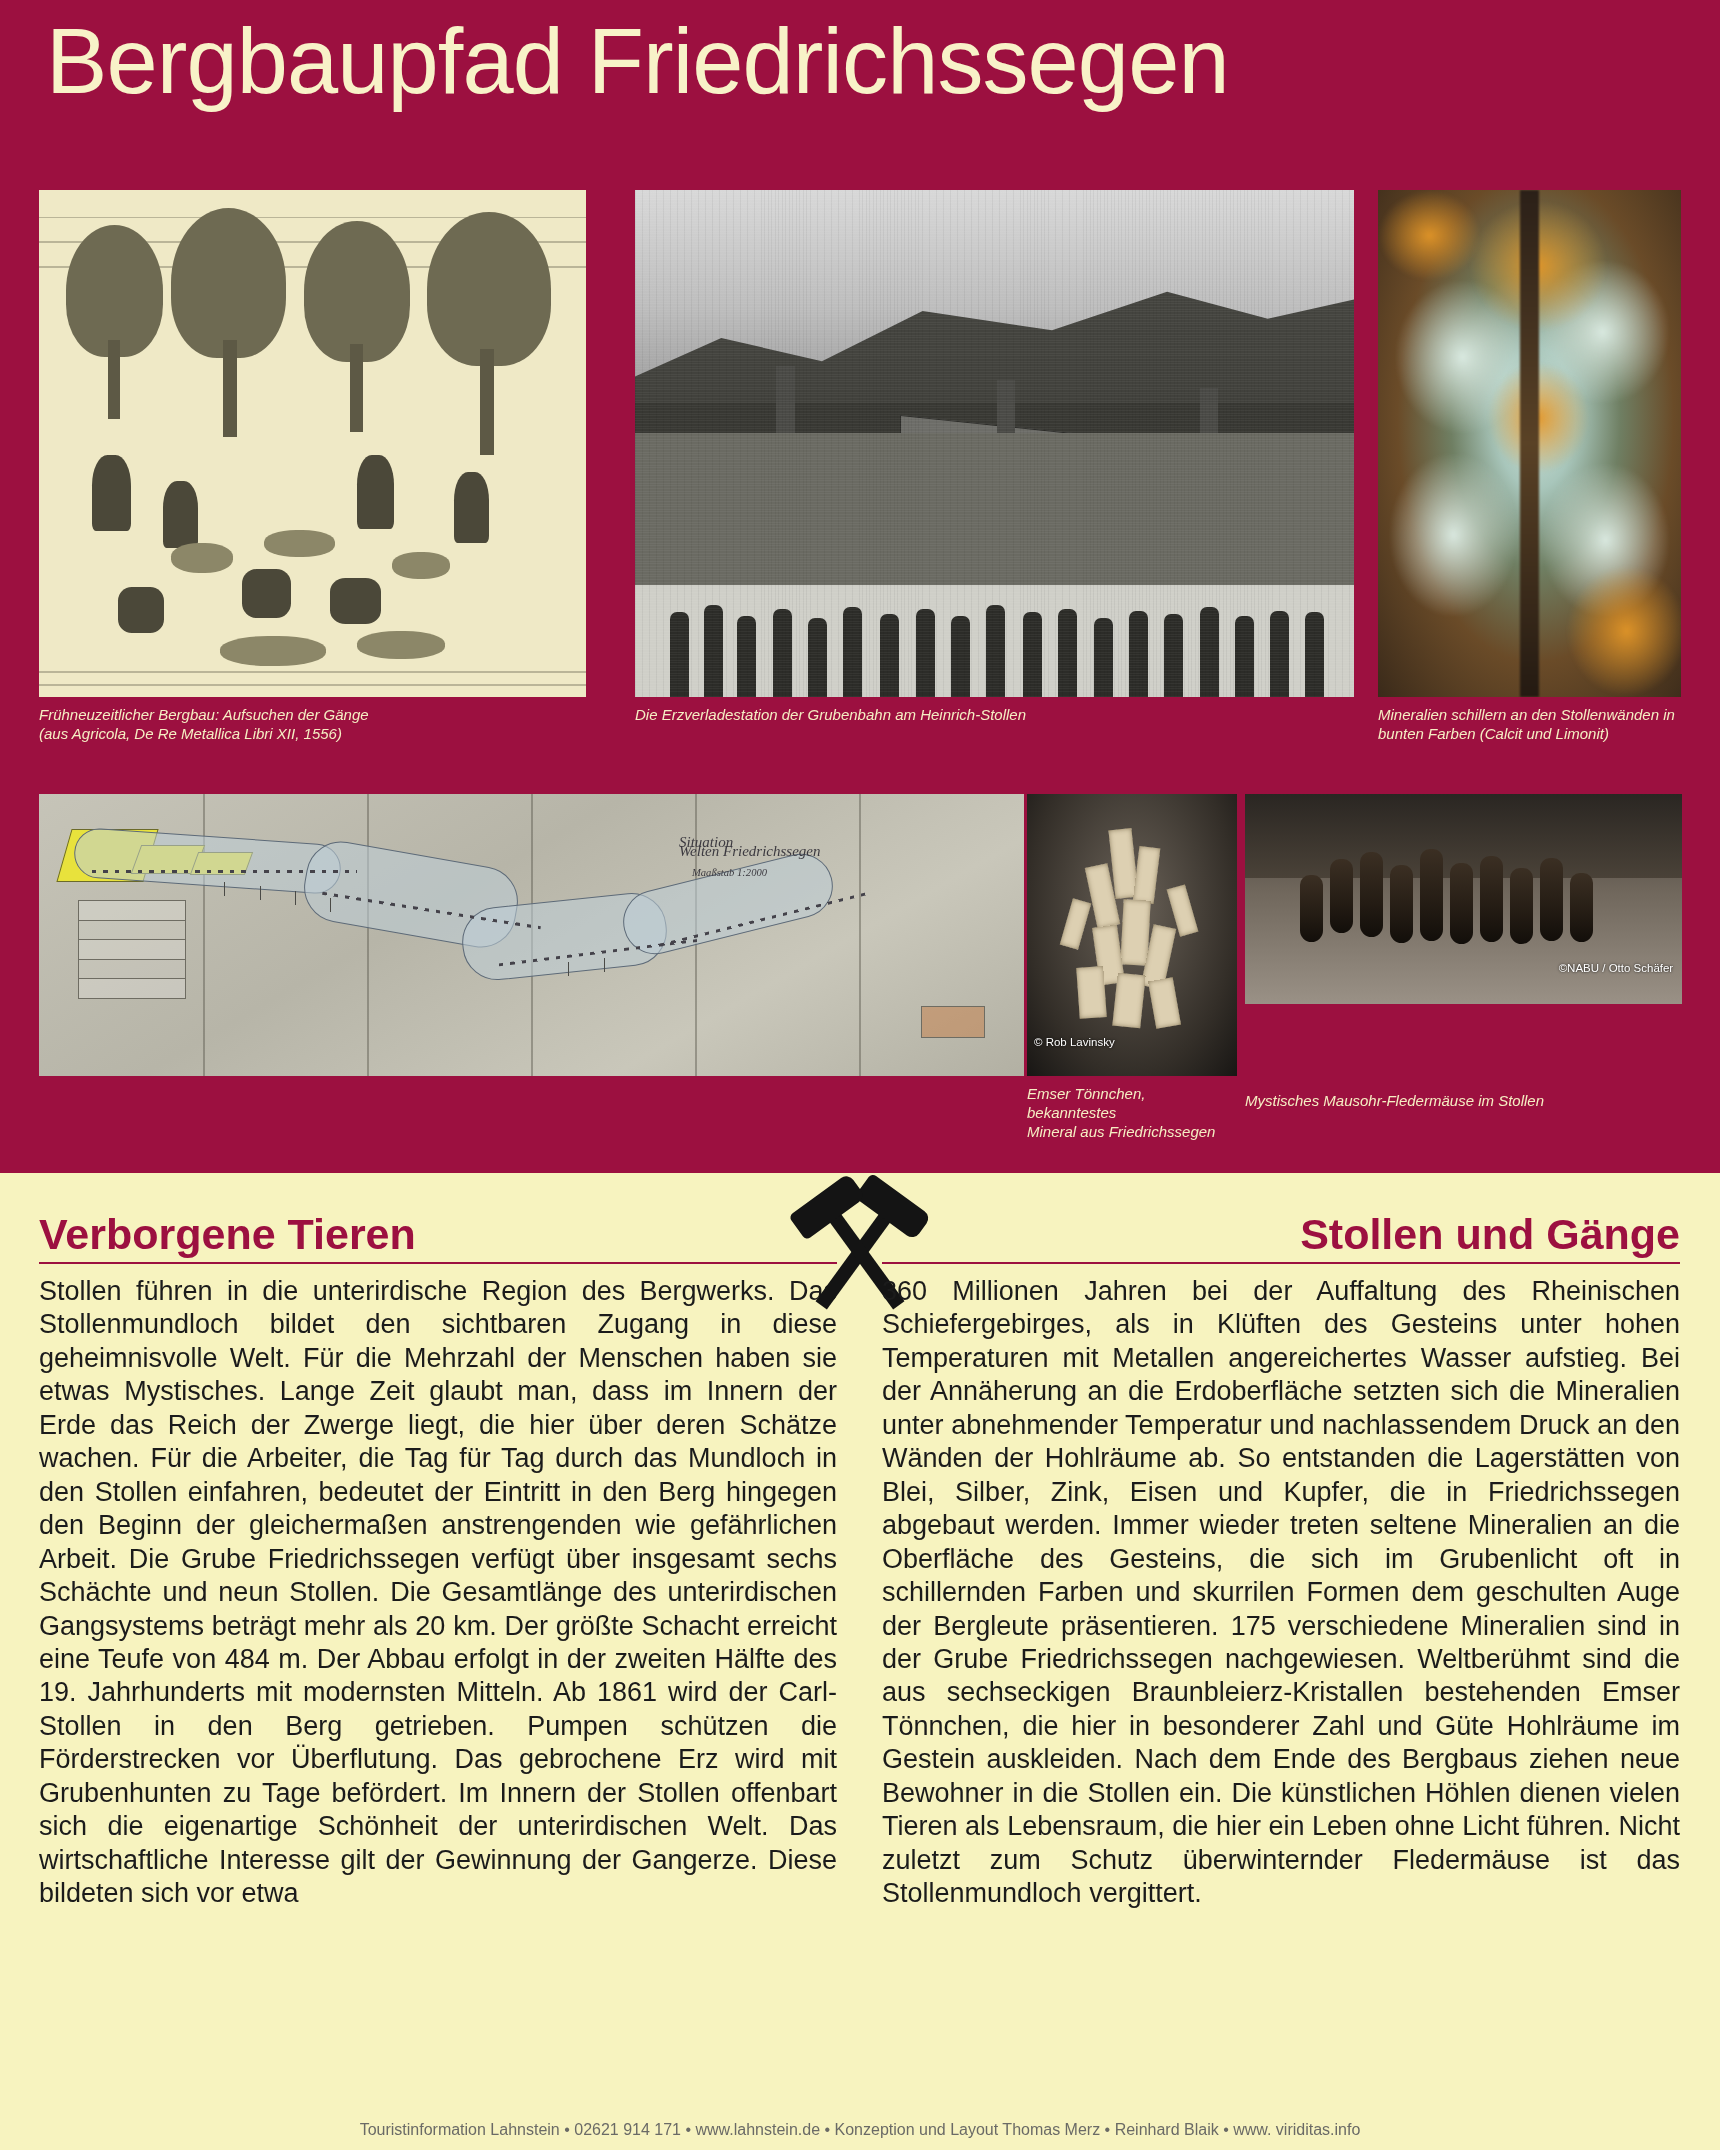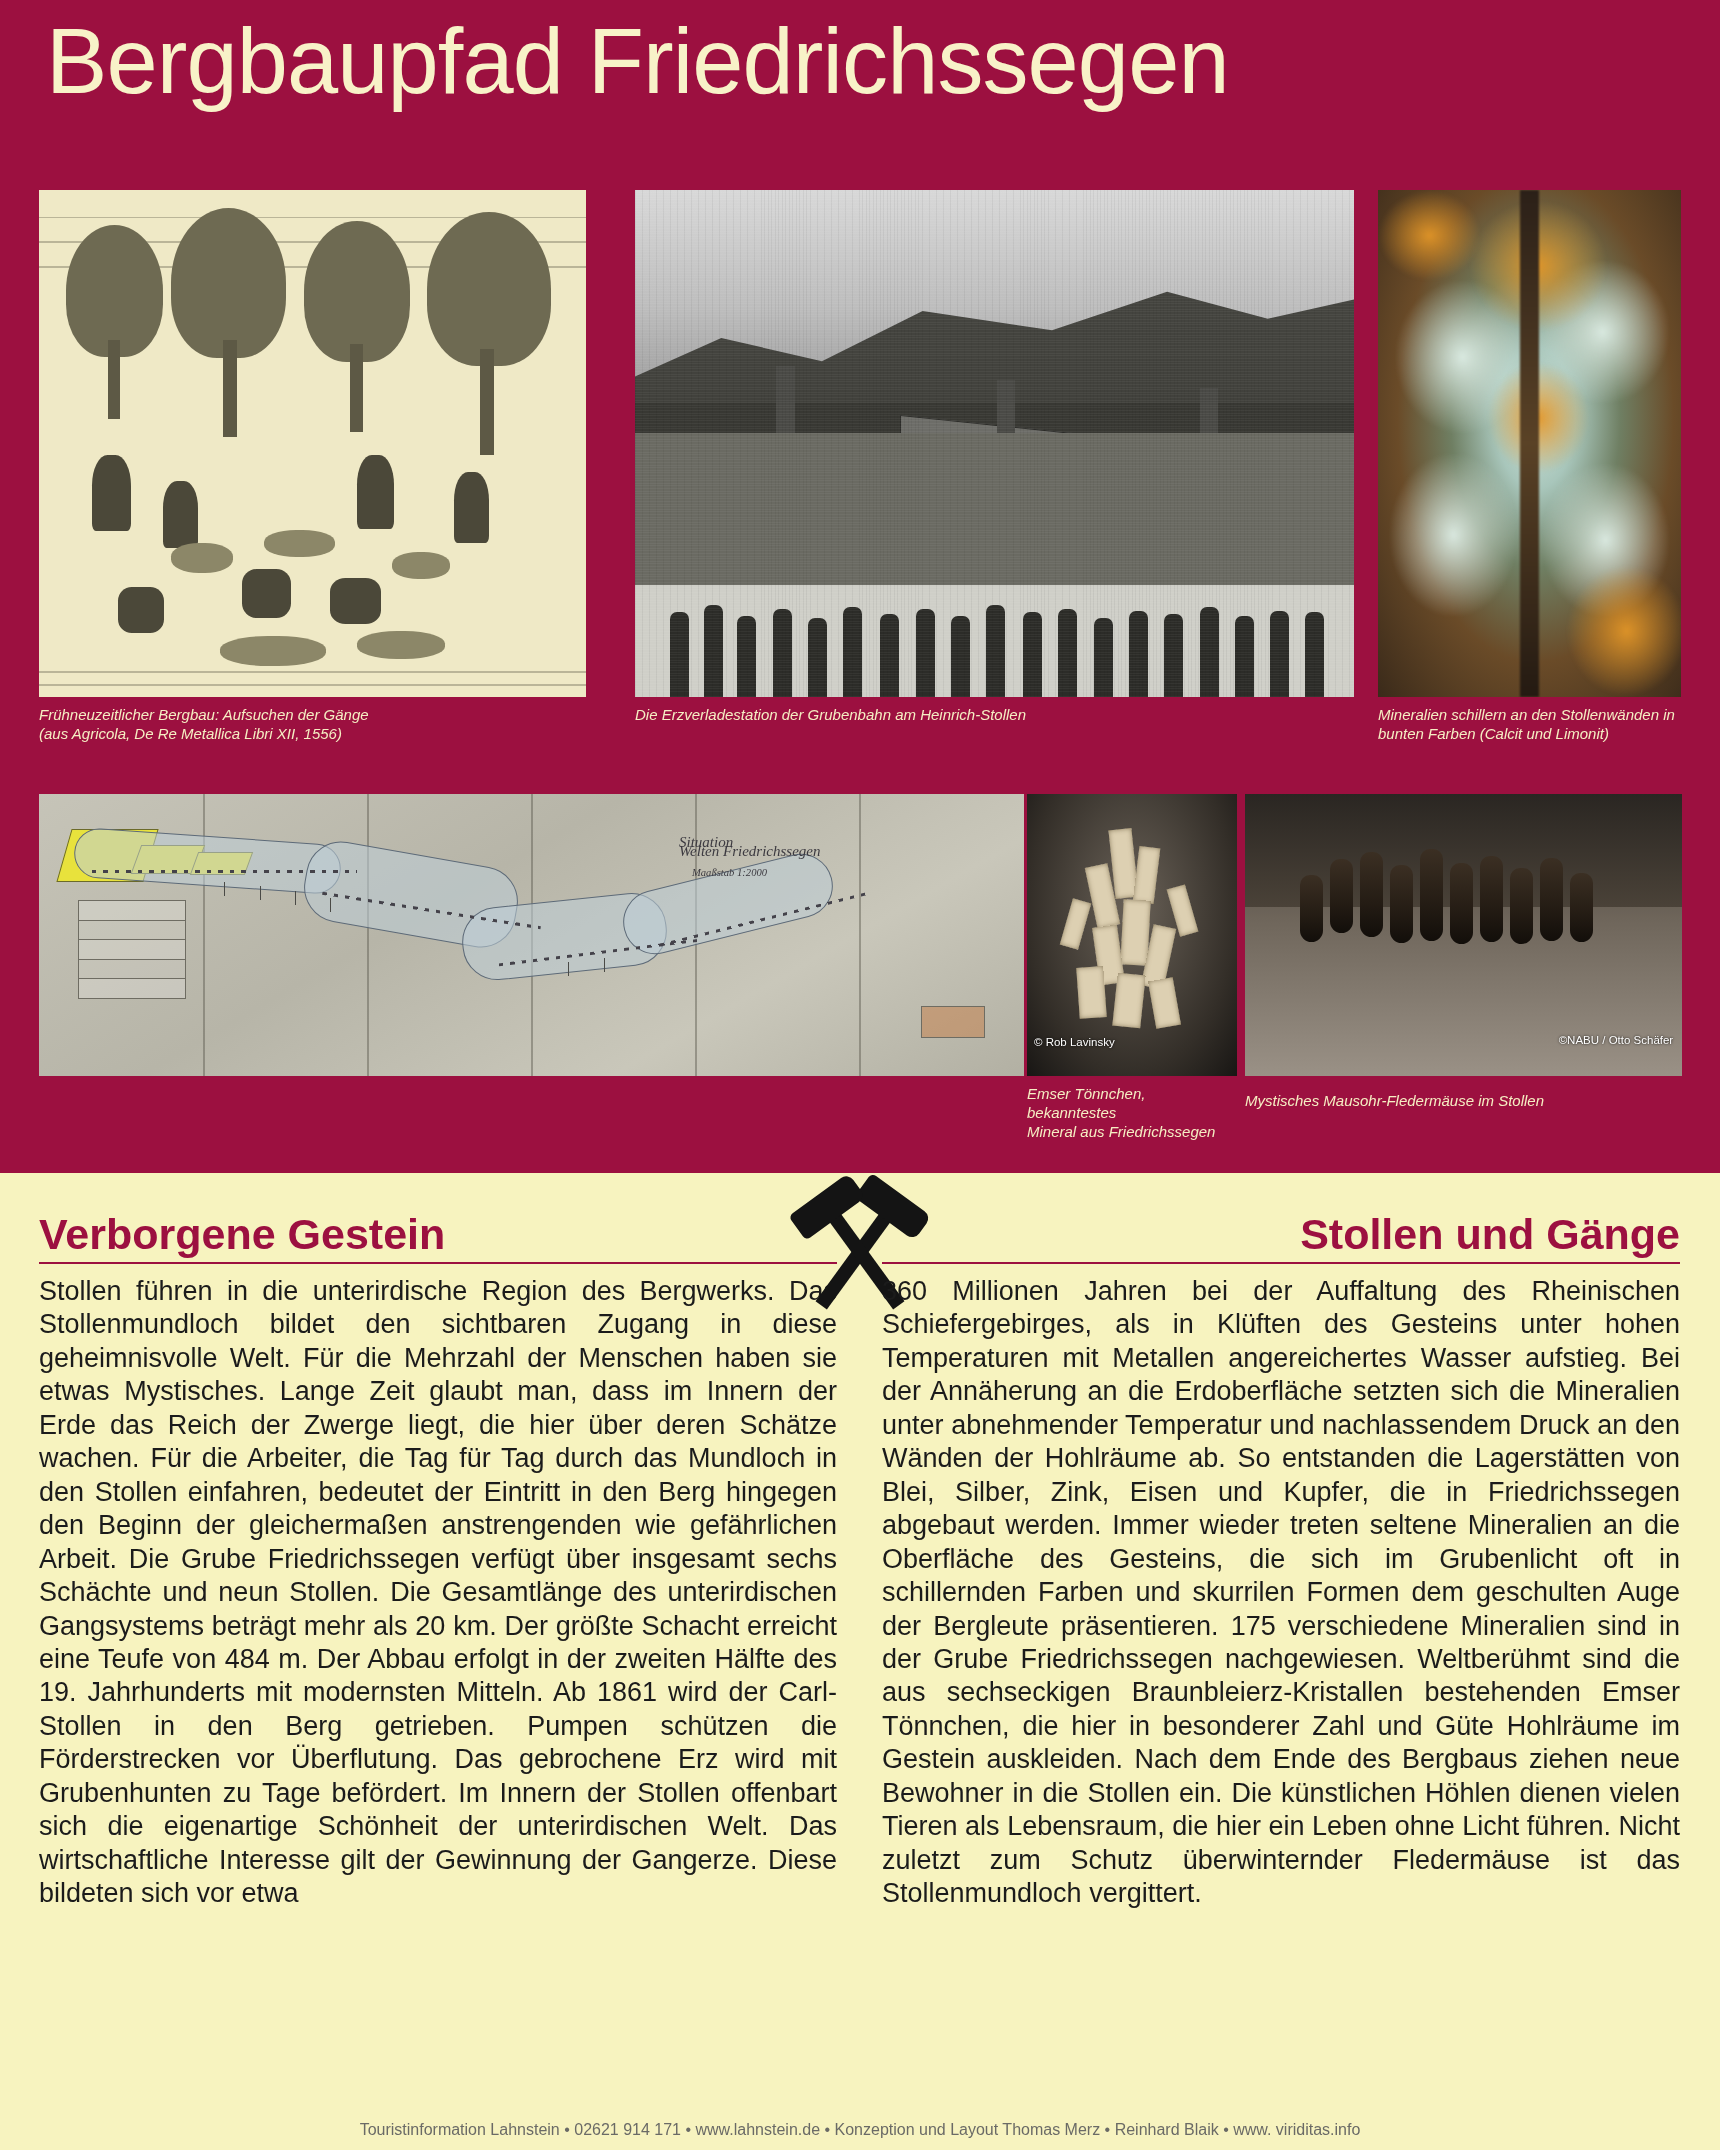--- a/index.html
+++ b/index.html
@@ -192,21 +192,21 @@
     position:absolute; background:#ddd0b2;
     box-shadow: inset 0 0 5.3px rgba(120,105,75,.8);
   }
   .credit {
     position:absolute; color:#fff; font-size:11.5px;
     text-shadow: 0 0 2.6px #000;
   }
 
   
   #img-bats {
-    left: 1245px; top: 794px; width: 437px; height: 282px;
+    left: 1245px; top: 794px; width: 437px; height: 210px;
     background: #6d28d9;
   }
   .bat-bg {
     position:absolute; inset:0;
     background: linear-gradient(180deg,#3c3630 0%, #6f665b 45%, #9a9186 100%);
   }
   .bat-rock {
     position:absolute; left:0; top:0; width:100%; height:40%;
     background: linear-gradient(180deg,#2a2622,#4a4238);
   }
@@ -443,21 +443,21 @@
       <div class="bat" style="left:325px; top:79px;  height:69px;"></div>
       <div class="credit" style="right:8.8px; bottom:30px;">©NABU / Otto Schäfer</div>
     </div>
     <div class="caption" style="left:1245px; top:1092px; width:437px;">Mystisches Mausohr-Fledermäuse im Stollen</div>
 
   </div>
 
   <div class="bottom-section">
 
     <div class="col-left">
-      <h2 class="col-head">Verborgene Gestein</h2>
+      <h2 class="col-head">Verborgene Tieren</h2>
       <div class="rule"></div>
       <div class="body-text">
         <p>Stollen führen in die unterirdische Region des Bergwerks. Das Stollenmundloch bildet den sichtbaren Zugang in diese geheimnisvolle Welt. Für die Mehrzahl der Menschen haben sie etwas Mystisches. Lange Zeit glaubt man, dass im Innern der Erde das Reich der Zwerge liegt, die hier über deren Schätze wachen. Für die Arbeiter, die Tag für Tag durch das Mundloch in den Stollen einfahren, bedeutet der Eintritt in den Berg hingegen den Beginn der gleichermaßen anstrengenden wie gefährlichen Arbeit. Die Grube Friedrichssegen verfügt über insgesamt sechs Schächte und neun Stollen. Die Gesamtlänge des unterirdischen Gangsystems beträgt mehr als 20 km. Der größte Schacht erreicht eine Teufe von 484 m. Der Abbau erfolgt in der zweiten Hälfte des 19. Jahrhunderts mit modernsten Mitteln. Ab 1861 wird der Carl-Stollen in den Berg getrieben. Pumpen schützen die Förderstrecken vor Überflutung. Das gebrochene Erz wird mit Grubenhunten zu Tage befördert. Im Innern der Stollen offenbart sich die eigenartige Schönheit der unterirdischen Welt. Das wirtschaftliche Interesse gilt der Gewinnung der Gangerze. Diese bildeten sich vor etwa</p>
       </div>
     </div>
 
     <div class="hammers">
       <div class="hammer h1">
           <div class="head"></div>
         </div>

